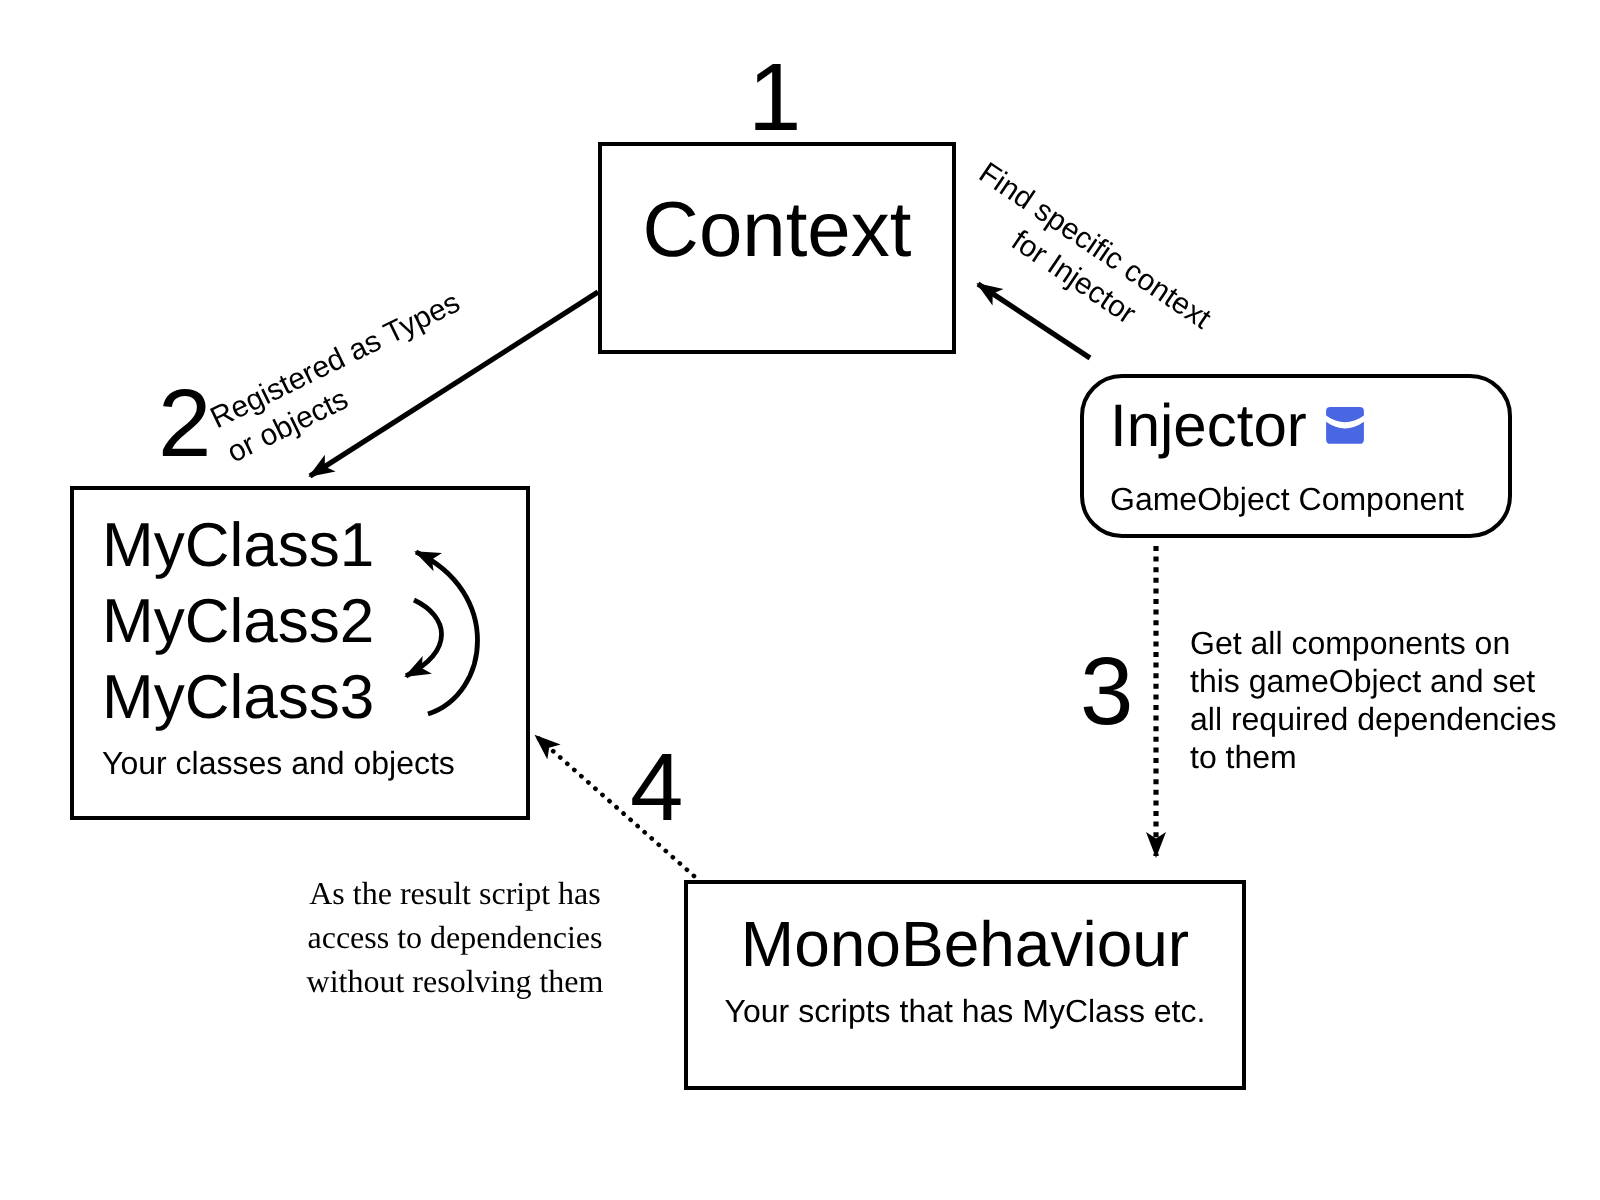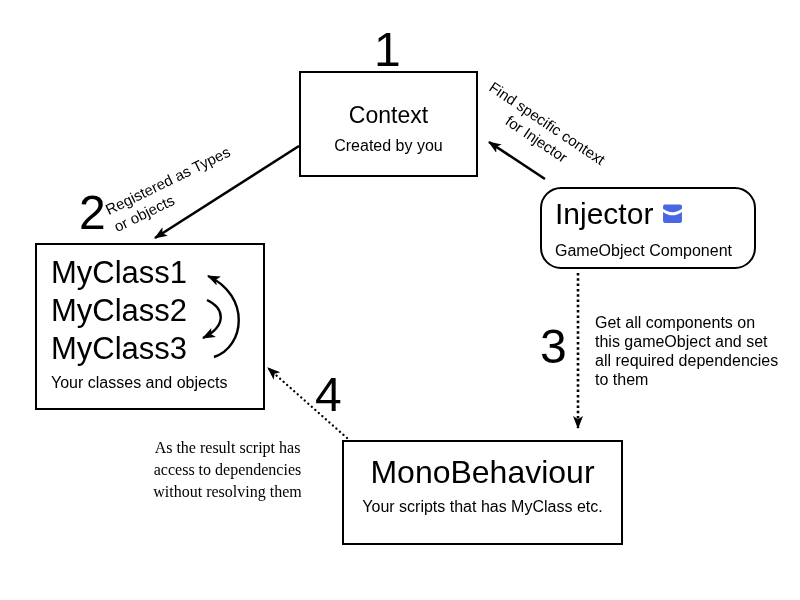--- a/index.html
+++ b/index.html
@@ -8,21 +8,21 @@
     background:#ffffff;color:#000;
     font-family:"Liberation Sans","DejaVu Sans",sans-serif;
   }
   .box{
     position:absolute;background:#fff;border:2.5px solid #000;
     box-sizing:border-box;z-index:1;
   }
   .num{
     position:absolute;font-size:48px;line-height:1;color:#000;z-index:2;
   }
-  .title-lg{font-size:23px;line-height:39px;}
+  .title-lg{font-size:39px;line-height:39px;}
   .title-md{font-size:30px;line-height:34px;}
   .subtitle{font-size:16px;line-height:22px;}
   .mlabel{white-space:pre-line;position:absolute;z-index:2;color:#000;}
   #context-box{left:299px;top:71px;width:179px;height:106px;
     display:flex;flex-direction:column;align-items:center;padding-top:23px;}
   #injector-box{left:540px;top:187px;width:216px;height:82px;padding:8px 0 0 13px;border-radius:21px;}
   #injector-title-row{display:flex;align-items:center;}
   #injector-box .subtitle{margin-top:9px;}
   #myclass-box{left:35px;top:243px;width:230px;height:167px;padding:9px 0 0 14px;}
   .myclass-line{font-size:31px;line-height:38px;}
@@ -42,21 +42,20 @@
 </head>
 <body>
 
 <div class="num" style="left:374px;top:26px;">1</div>
 <div class="num" style="left:79px;top:189px;">2</div>
 <div class="num" style="left:540px;top:323px;">3</div>
 <div class="num" style="left:315px;top:371px;">4</div>
 
 <div class="box" id="context-box">
   <div class="title-lg">Context</div>
-  <div class="subtitle">Created by you</div>
 </div>
 
 <div class="box" id="injector-box">
   <div id="injector-title-row">
     <span class="title-md">Injector</span>
     <span class="stack-icon">
       <svg width="21" height="20" viewBox="0 0 20 19" aria-hidden="true">
         <path fill="#4a67e3" d="M1,2.2 C1,1 2,0.5 3,0.5 L17,0.5 C18.3,0.5 19,1.2 19,2.2 L19,4.5 C13,8.8 7,8.8 1,4.5 Z"></path>
         <path fill="#4a67e3" d="M1,7.5 C7,11.8 13,11.8 19,7.5 L19,16 C19,17.3 18.3,18 17,18 L3,18 C1.7,18 1,17.3 1,16 Z"></path>
       </svg>

